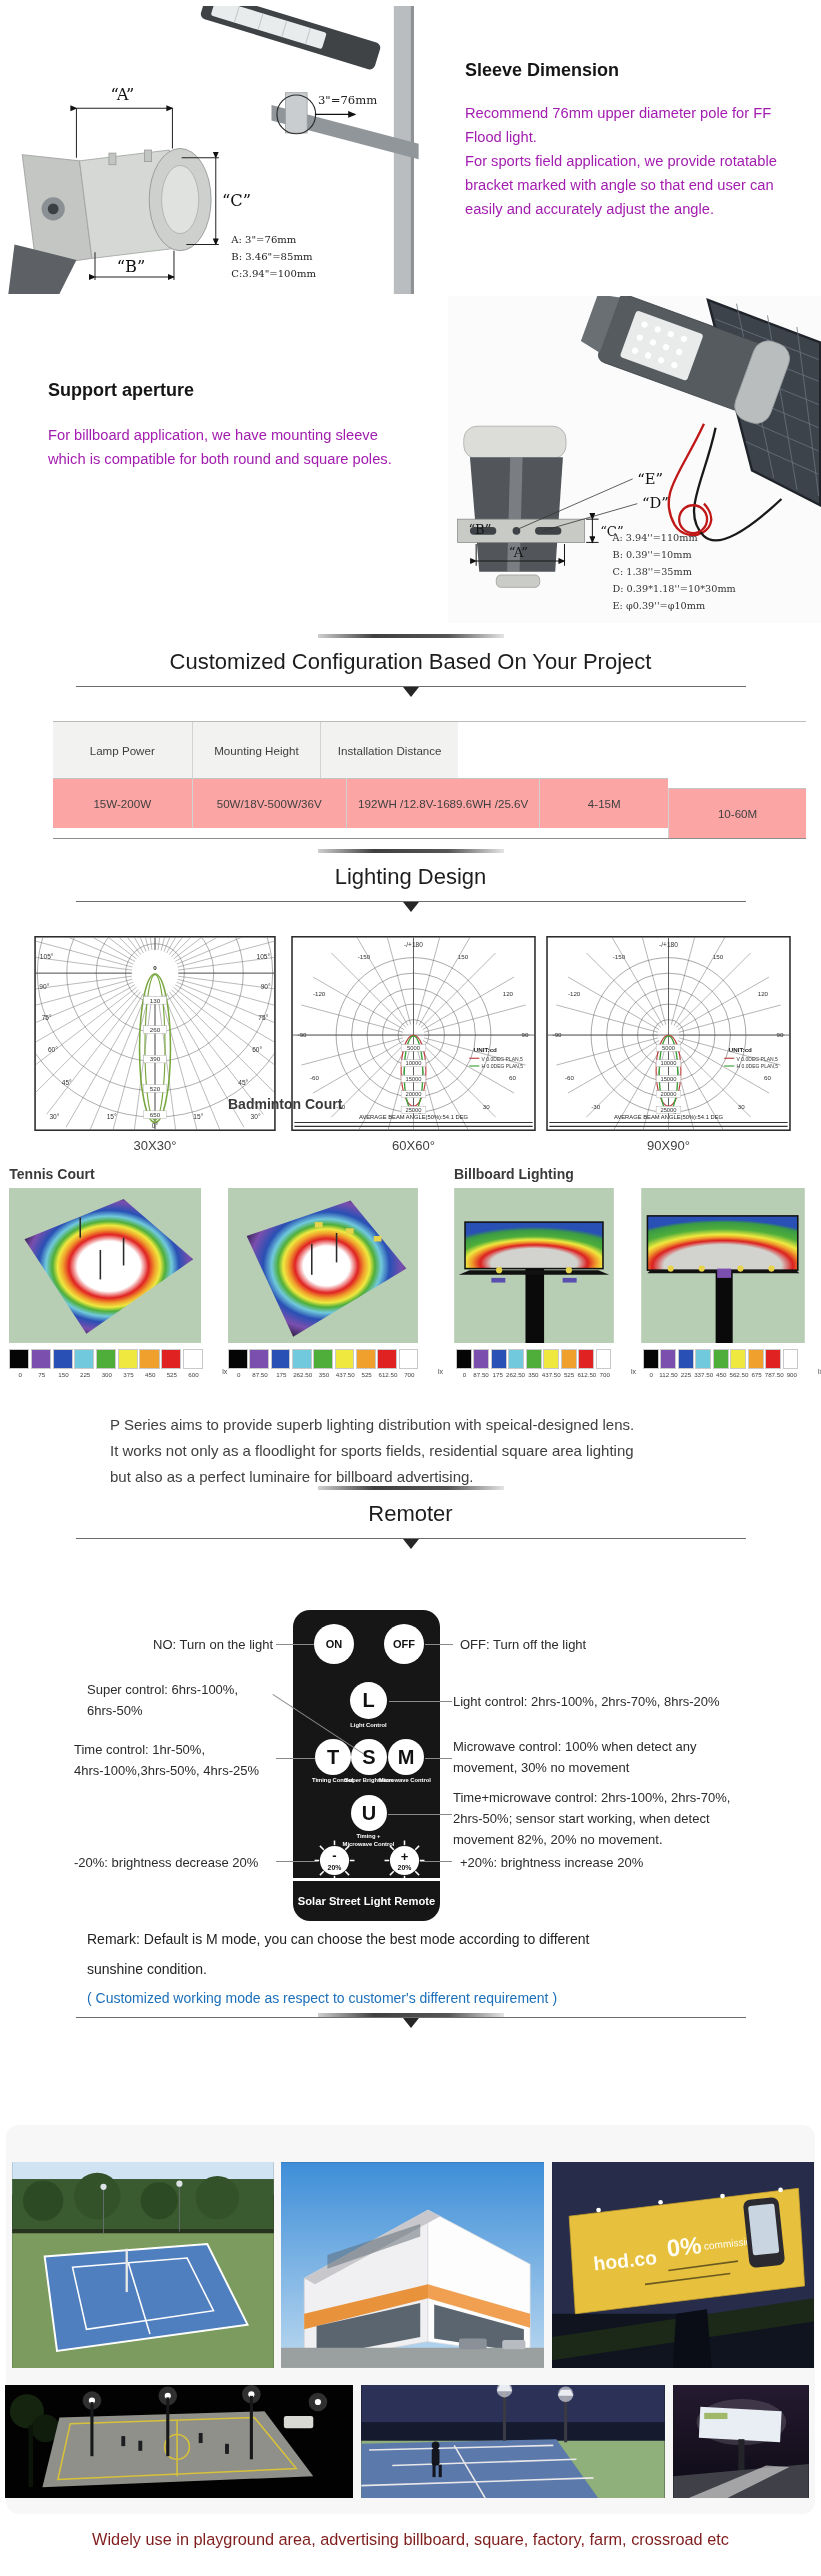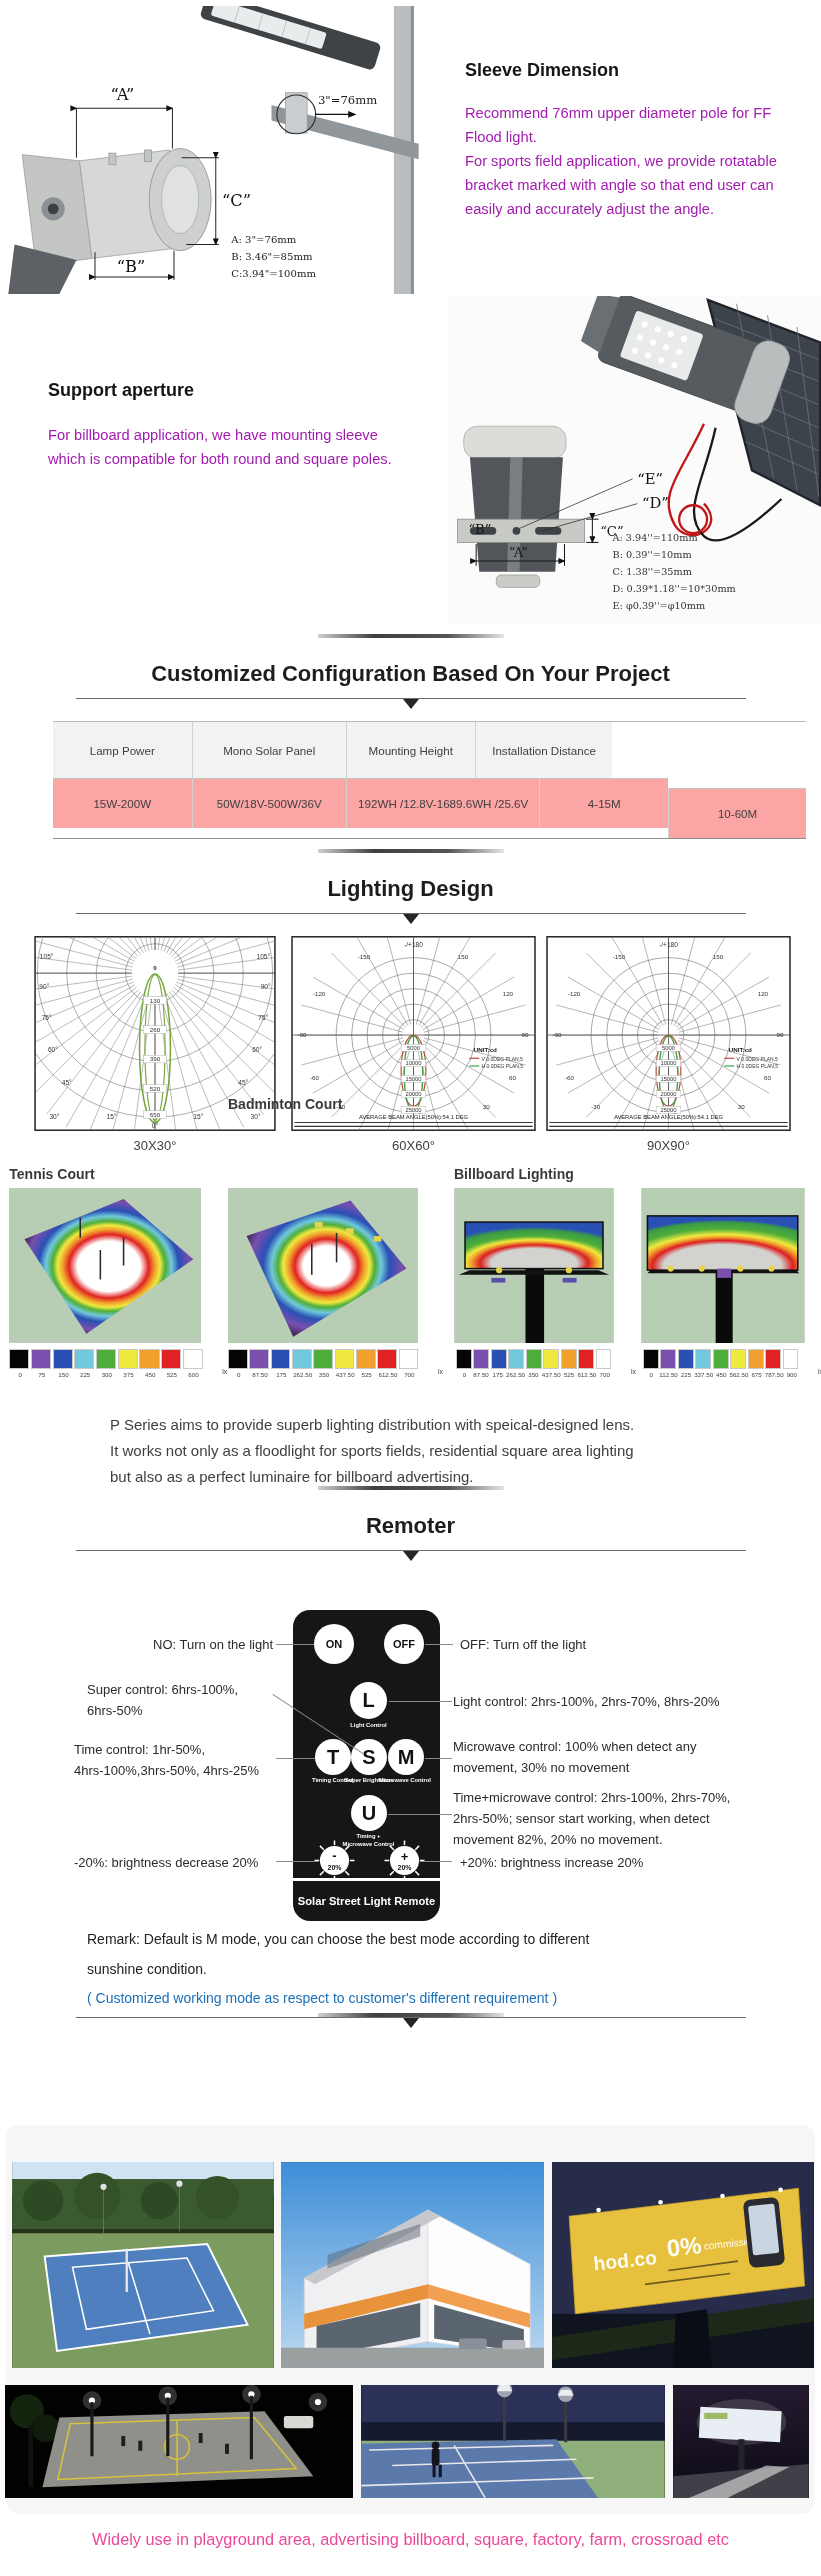--- a/index.html
+++ b/index.html
@@ -5,21 +5,21 @@
   html,body{margin:0;padding:0;background:#fff;}
   .page{position:relative;width:821px;height:2576px;background:#fff;overflow:hidden;
         font-family:"Liberation Sans",sans-serif;color:#3c3c3c;}
   .abs{position:absolute;}
   h2,h3,p{margin:0;}
 
   
   .sec{position:absolute;left:0;width:100%;text-align:center;}
   .sec .bar{width:186px;height:3.9px;margin:0 auto;
             background:linear-gradient(90deg,#cfcfcf,#3f3f3f 30%,#555 70%,#e4e4e4);}
-  .sec h2{font-size:22px;font-weight:bold;color:#1d1d1d;margin:23px 0 11px;}
+  .sec h2{font-size:22px;font-weight:normal;color:#1d1d1d;margin:11px 0 11px;}
   .sec .rule{position:relative;height:1.5px;background:#6c6c6c;width:670px;margin:0 auto;}
   .sec .rule::after{content:"";position:absolute;left:50%;top:1.5px;transform:translateX(-50%);
             border:8.5px solid transparent;border-top:10px solid #262626;border-bottom:0;}
 
   .h3{font-size:18px;font-weight:bold;color:#151515;}
   .body-text{font-size:14.7px;line-height:24px;color:#a21caf;}
 
   
   .cfg-table{position:absolute;left:53px;top:721px;width:753px;
              border-top:0.8px solid #bbb;border-bottom:1.5px solid #8d8d8d;font-size:11.6px;color:#3f3f3f;}
@@ -60,21 +60,21 @@
   .conn{position:absolute;height:0.8px;background:#8a8a8a;}
 
   .remark-line{position:absolute;font-size:14px;color:#222;white-space:nowrap;}
   .remark-blue{position:absolute;font-size:14px;color:#1b6fba;white-space:nowrap;}
 
   
   .proj-card{position:absolute;left:6.2px;top:2125px;width:809px;height:389px;background:#f7f7f7;border-radius:12.4px;}
   .photo{position:absolute;overflow:hidden;background:#111;}
   .photo svg{display:block;}
   .footer-text{position:absolute;left:0;top:2530px;width:100%;text-align:center;
-               font-size:16.3px;color:#ec4899;}
+               font-size:16.3px;color:#7f1d1d;}
   .serif{font-family:"DejaVu Serif",serif;}
 </style>
 </head>
 <body>
 
 <div class="page">
 
   <svg class="abs" style="left:7.7px;top:6.2px" width="438" height="288" viewBox="0 0 565 372">
     <defs>
       <marker id="arr" markerWidth="8" markerHeight="8" refX="6" refY="3" orient="auto">
@@ -219,21 +219,20 @@
 
   <div class="sec" style="top:634px">
     <div class="bar"></div>
     <h2>Customized Configuration Based On Your Project</h2>
     <div class="rule"></div>
   </div>
 
   <div class="cfg-table">
     <div class="cfg-row" id="cfg-head">
         <div class="cfg-cell cfg-h" style="width: 18.4%;">Lamp Power</div>
-        <div class="cfg-cell cfg-h" style="width: 20.5%;">Mono Solar Panel</div>
         <div class="cfg-cell cfg-h" style="width: 17.1%;">Mounting Height</div>
         <div class="cfg-cell cfg-h" style="width: 18.3%;">Installation Distance</div>
       </div>
     <div class="cfg-row" id="cfg-vals">
         <div class="cfg-cell cfg-v" style="width: 18.4%;">15W-200W</div>
         <div class="cfg-cell cfg-v" style="width: 20.5%;">50W/18V-500W/36V</div>
         <div class="cfg-cell cfg-v" style="width: 25.7%;">192WH /12.8V-1689.6WH /25.6V</div>
         <div class="cfg-cell cfg-v" style="width: 17.1%;">4-15M</div>
         <div class="cfg-cell cfg-v" style="width: 18.3%; margin-top: 10px;">10-60M</div>
       </div>

